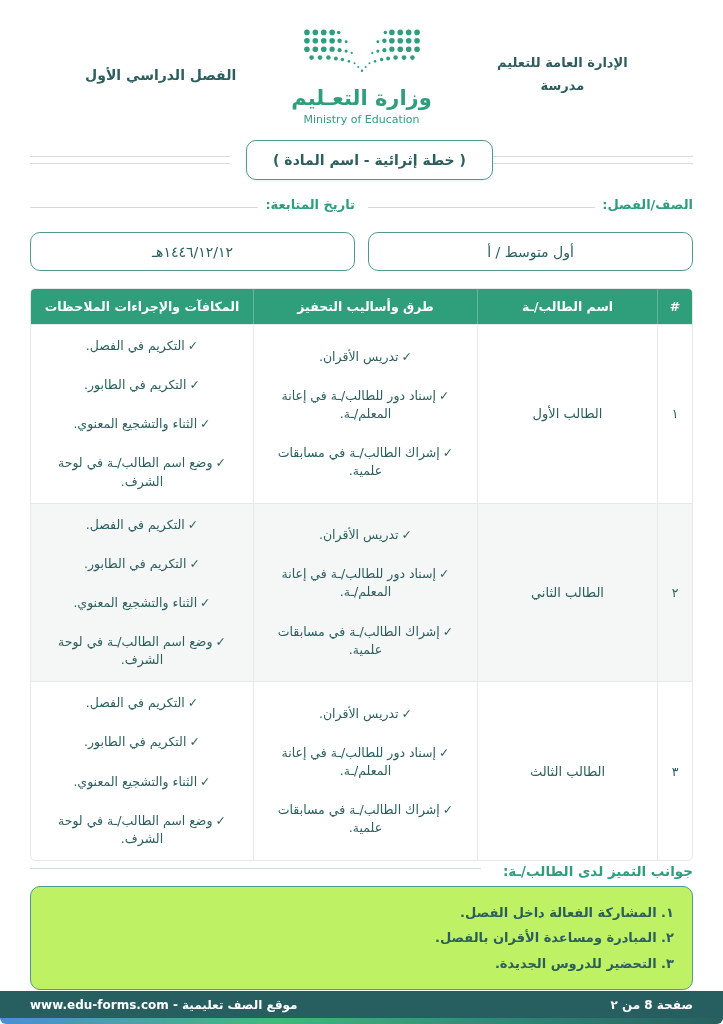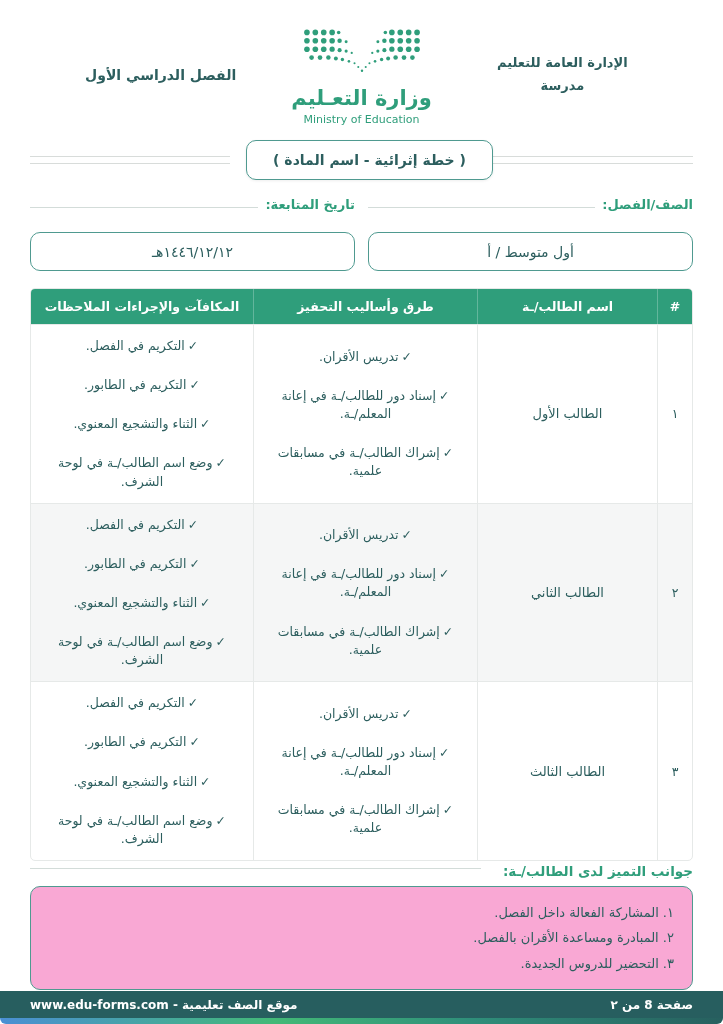--- a/index.html
+++ b/index.html
@@ -70,22 +70,22 @@
   .td.center{align-items:center;text-align:center}
   .student-name{font-size:13px}
   .cell-list{list-style:none;display:flex;flex-direction:column;gap:21px}
   .cell-item{text-align:center;line-height:1.45}
   .check{margin-inline-end:3px}
 
   
   .sec-label-row{display:flex;align-items:center;gap:22px;margin-bottom:5px;height:20px}
   .sec-label{color:var(--green);font-weight:bold;font-size:13.5px;white-space:nowrap}
   .big-box{
-    border:1.4px solid var(--box-border);border-radius:10px;background:#f9a8d4;
-    padding:13px 18px;color:var(--ink);font-size:13px;
+    border:1.4px solid var(--box-border);border-radius:10px;background:#bef264;
+    padding:13px 18px;color:var(--ink);font-size:13px;font-weight:bold;
   }
   .ex-box{min-height:84px}
   .ex-line{line-height:1.95}
   .notes-box{min-height:52px;display:flex;align-items:center}
 
   
   .footer{position:absolute;right:0;left:0;bottom:0}
   .footer-bar{
     height:27px;background:var(--footer);color:#fff;
     display:flex;align-items:center;justify-content:space-between;

